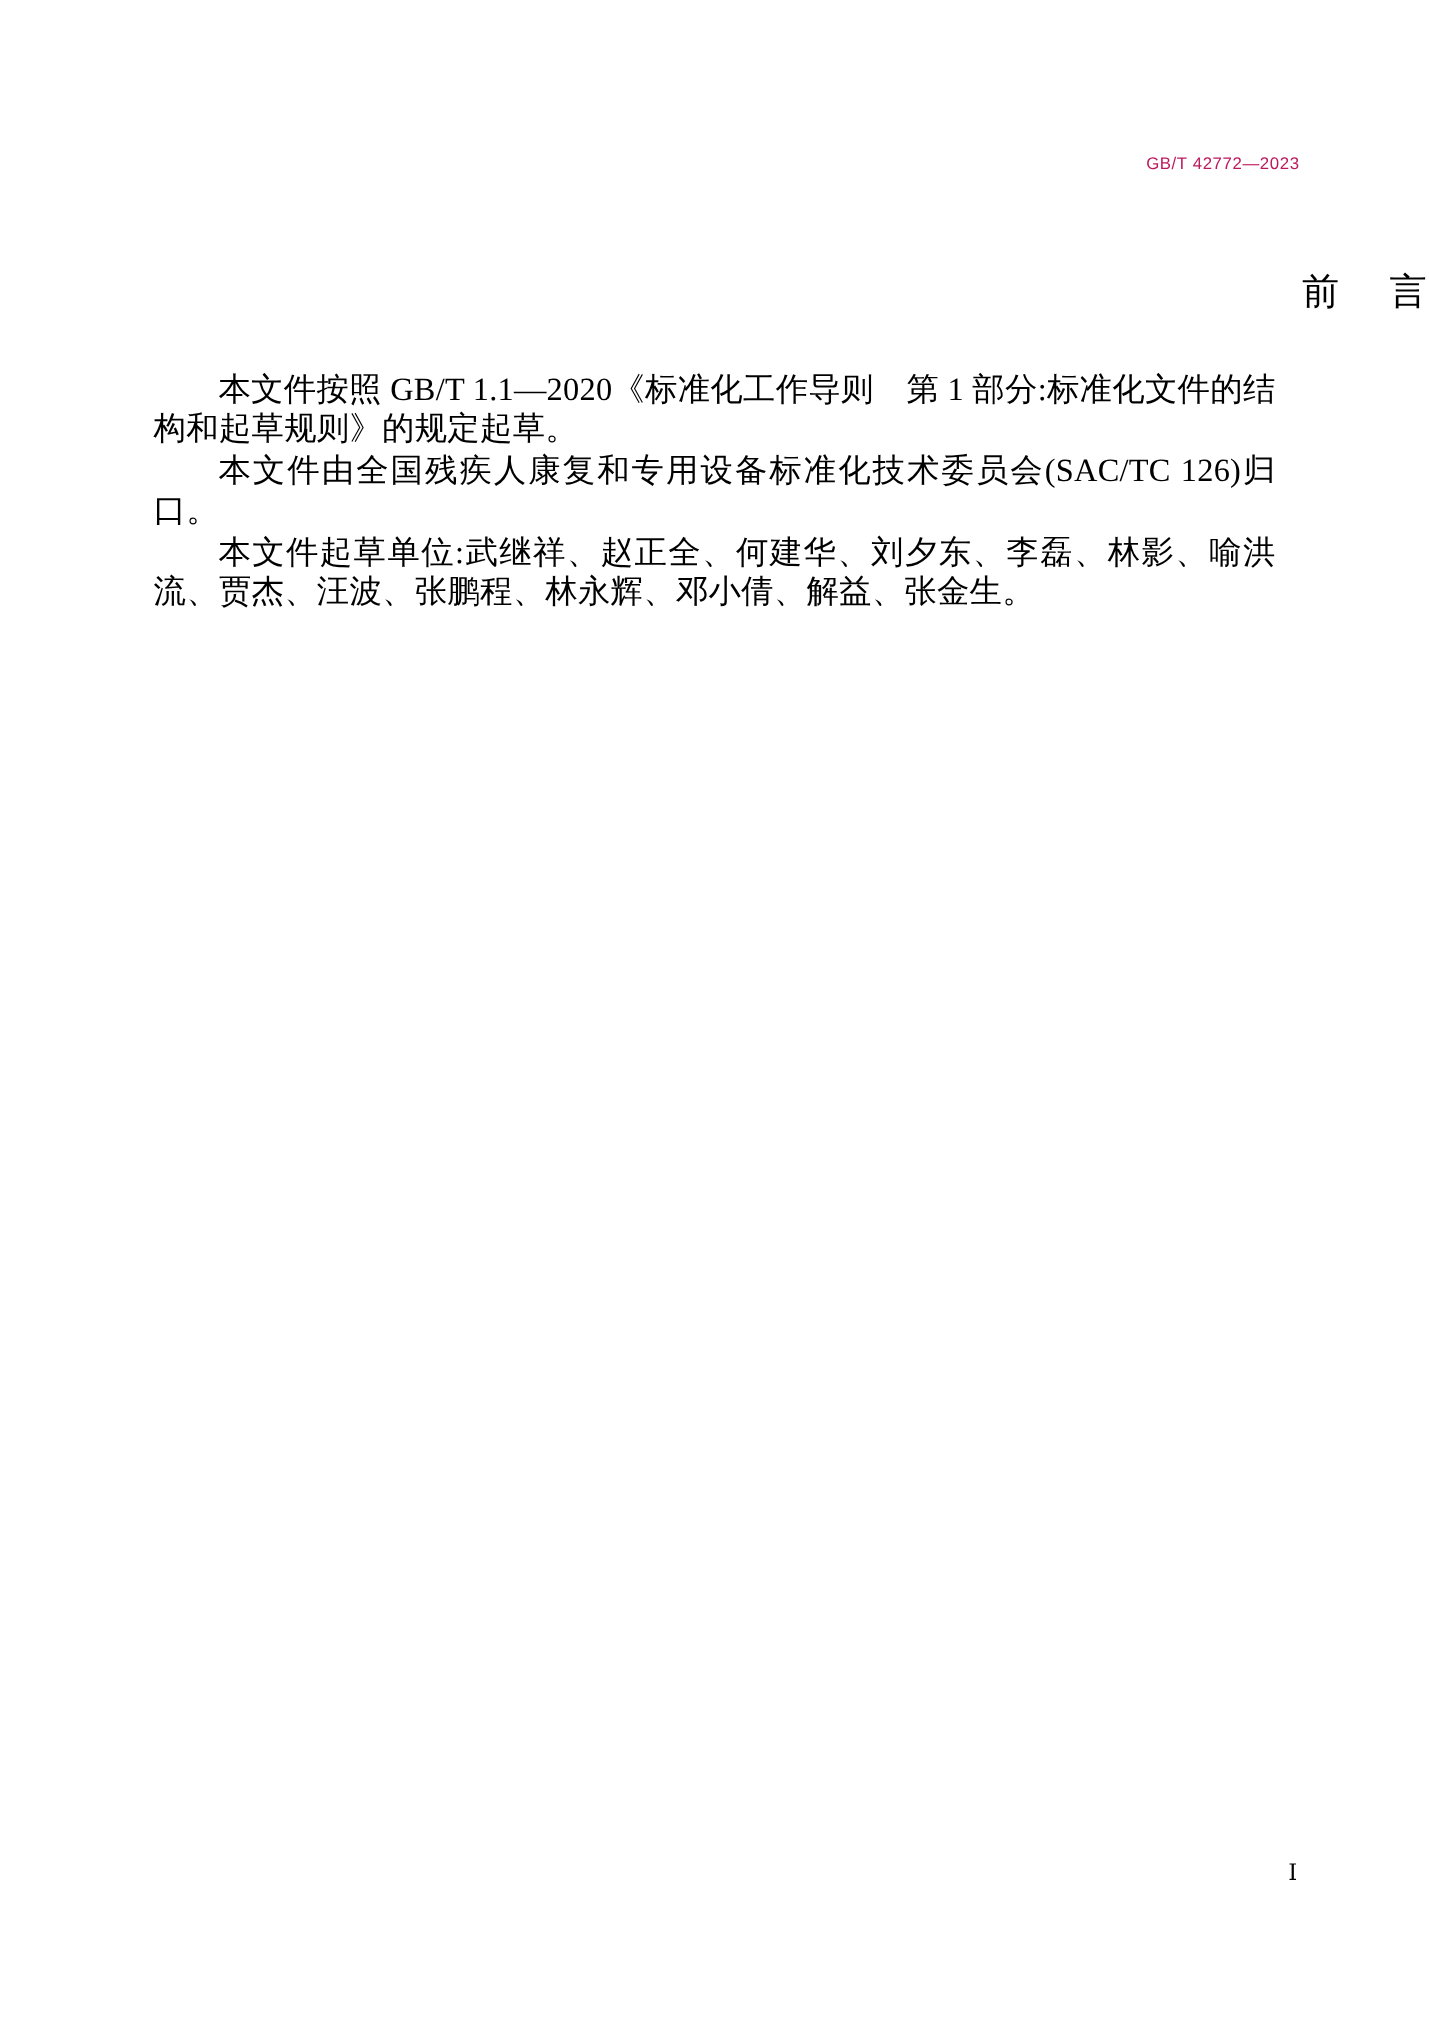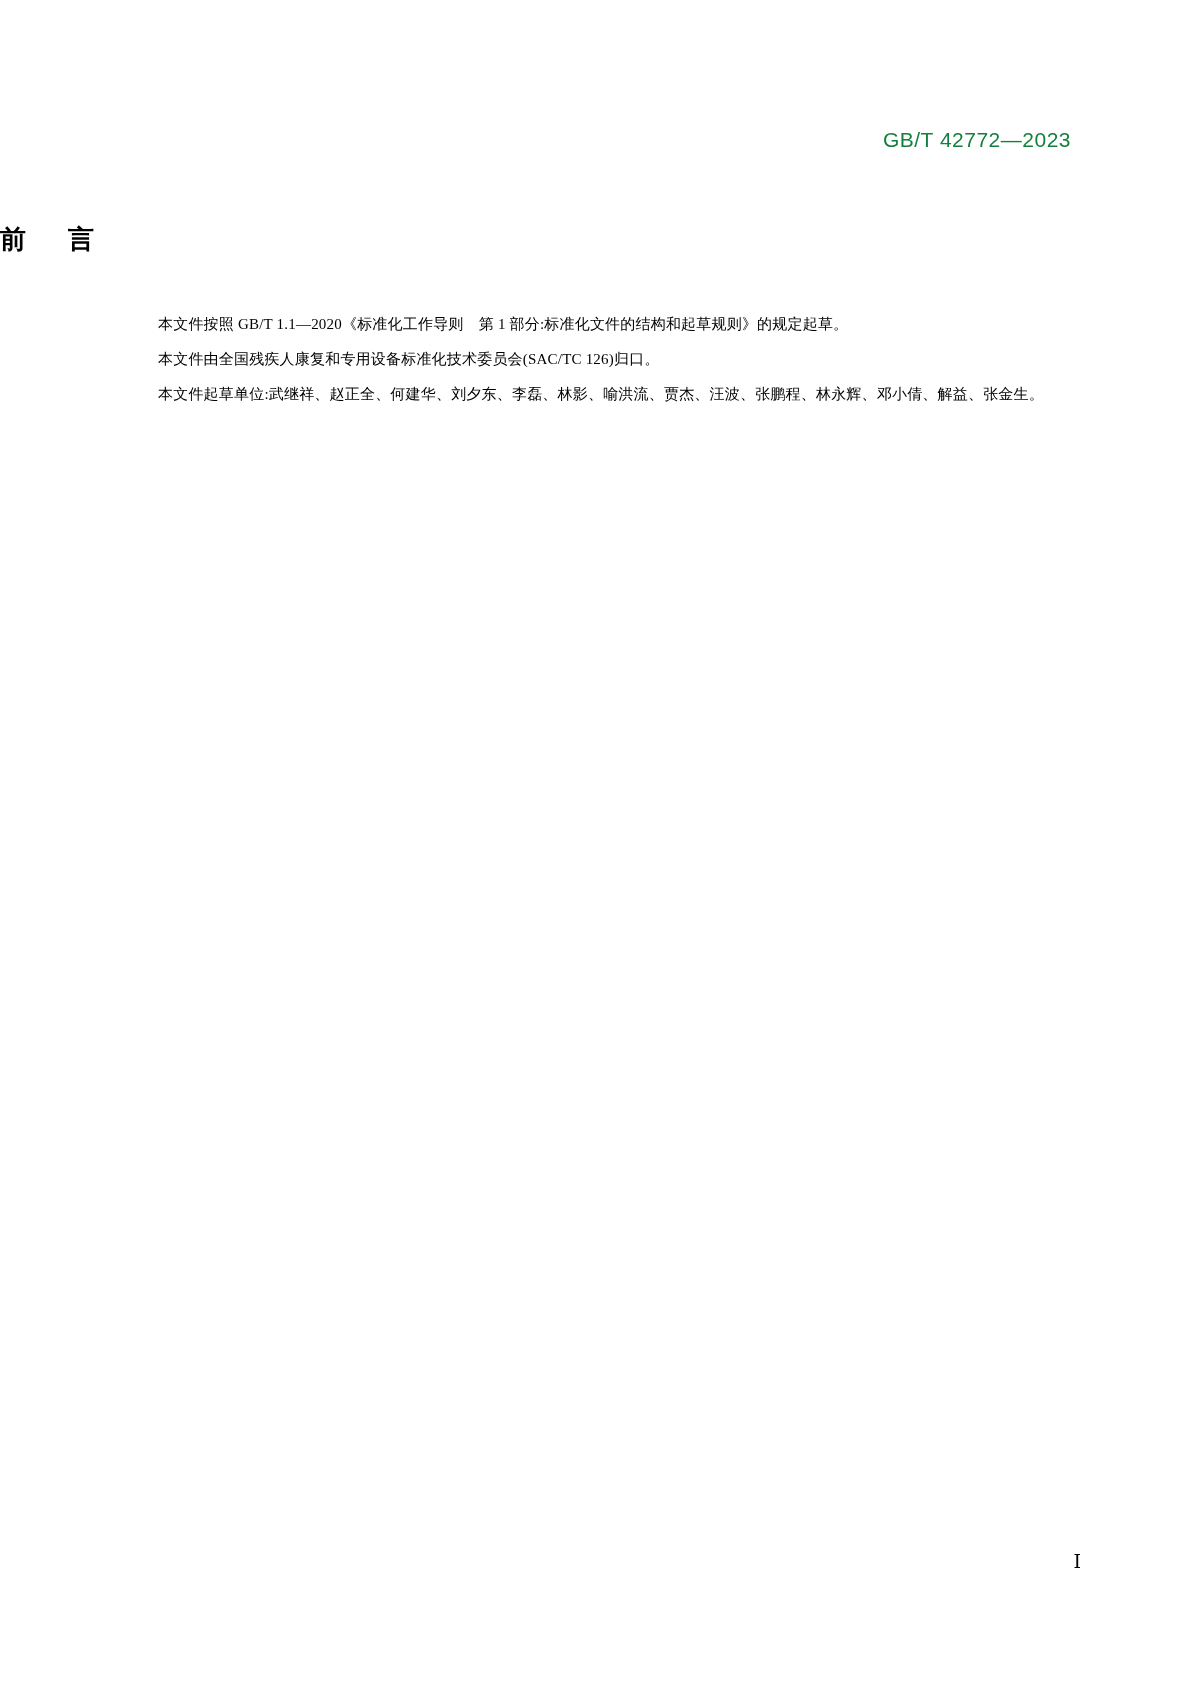--- a/index.html
+++ b/index.html
@@ -16,51 +16,51 @@
     width: 1191px;
     height: 1685px;
     margin: 0 auto;
     background: #ffffff;
     box-sizing: border-box;
     overflow: hidden;
   }
   .header {
     position: absolute;
     top: 128px;
-    right: 120px;
+    right: 108px;
     font-family: "Liberation Sans", "DejaVu Sans", sans-serif;
-    font-size: 21px;
+    font-size: 14px;
     letter-spacing: 0.5px;
-    color: #15803d;
+    color: #be185d;
     white-space: nowrap;
   }
   .doc-title {
     position: absolute;
     top: 222px;
     left: 0;
     width: 100%;
-    text-align: left;
+    text-align: right;
     font-family: "DejaVu Sans", "Liberation Sans", sans-serif;
-    font-weight: bold;
-    font-size: 26px;
+    font-weight: normal;
+    font-size: 31px;
     letter-spacing: 2px;
   }
   .doc-title .gap {
     display: inline-block;
     width: 40px;
   }
   .content {
     position: absolute;
     top: 308px;
     left: 128px;
     width: 935px;
   }
   p.para {
     margin: 0 0 2px 0;
-    font-size: 15px;
+    font-size: 27px;
     line-height: 33px;
     text-align: justify;
     text-justify: inter-ideograph;
     text-indent: 2em;
     letter-spacing: 0.2px;
   }
   .footer-page {
     position: absolute;
     bottom: 112px;
     right: 110px;

